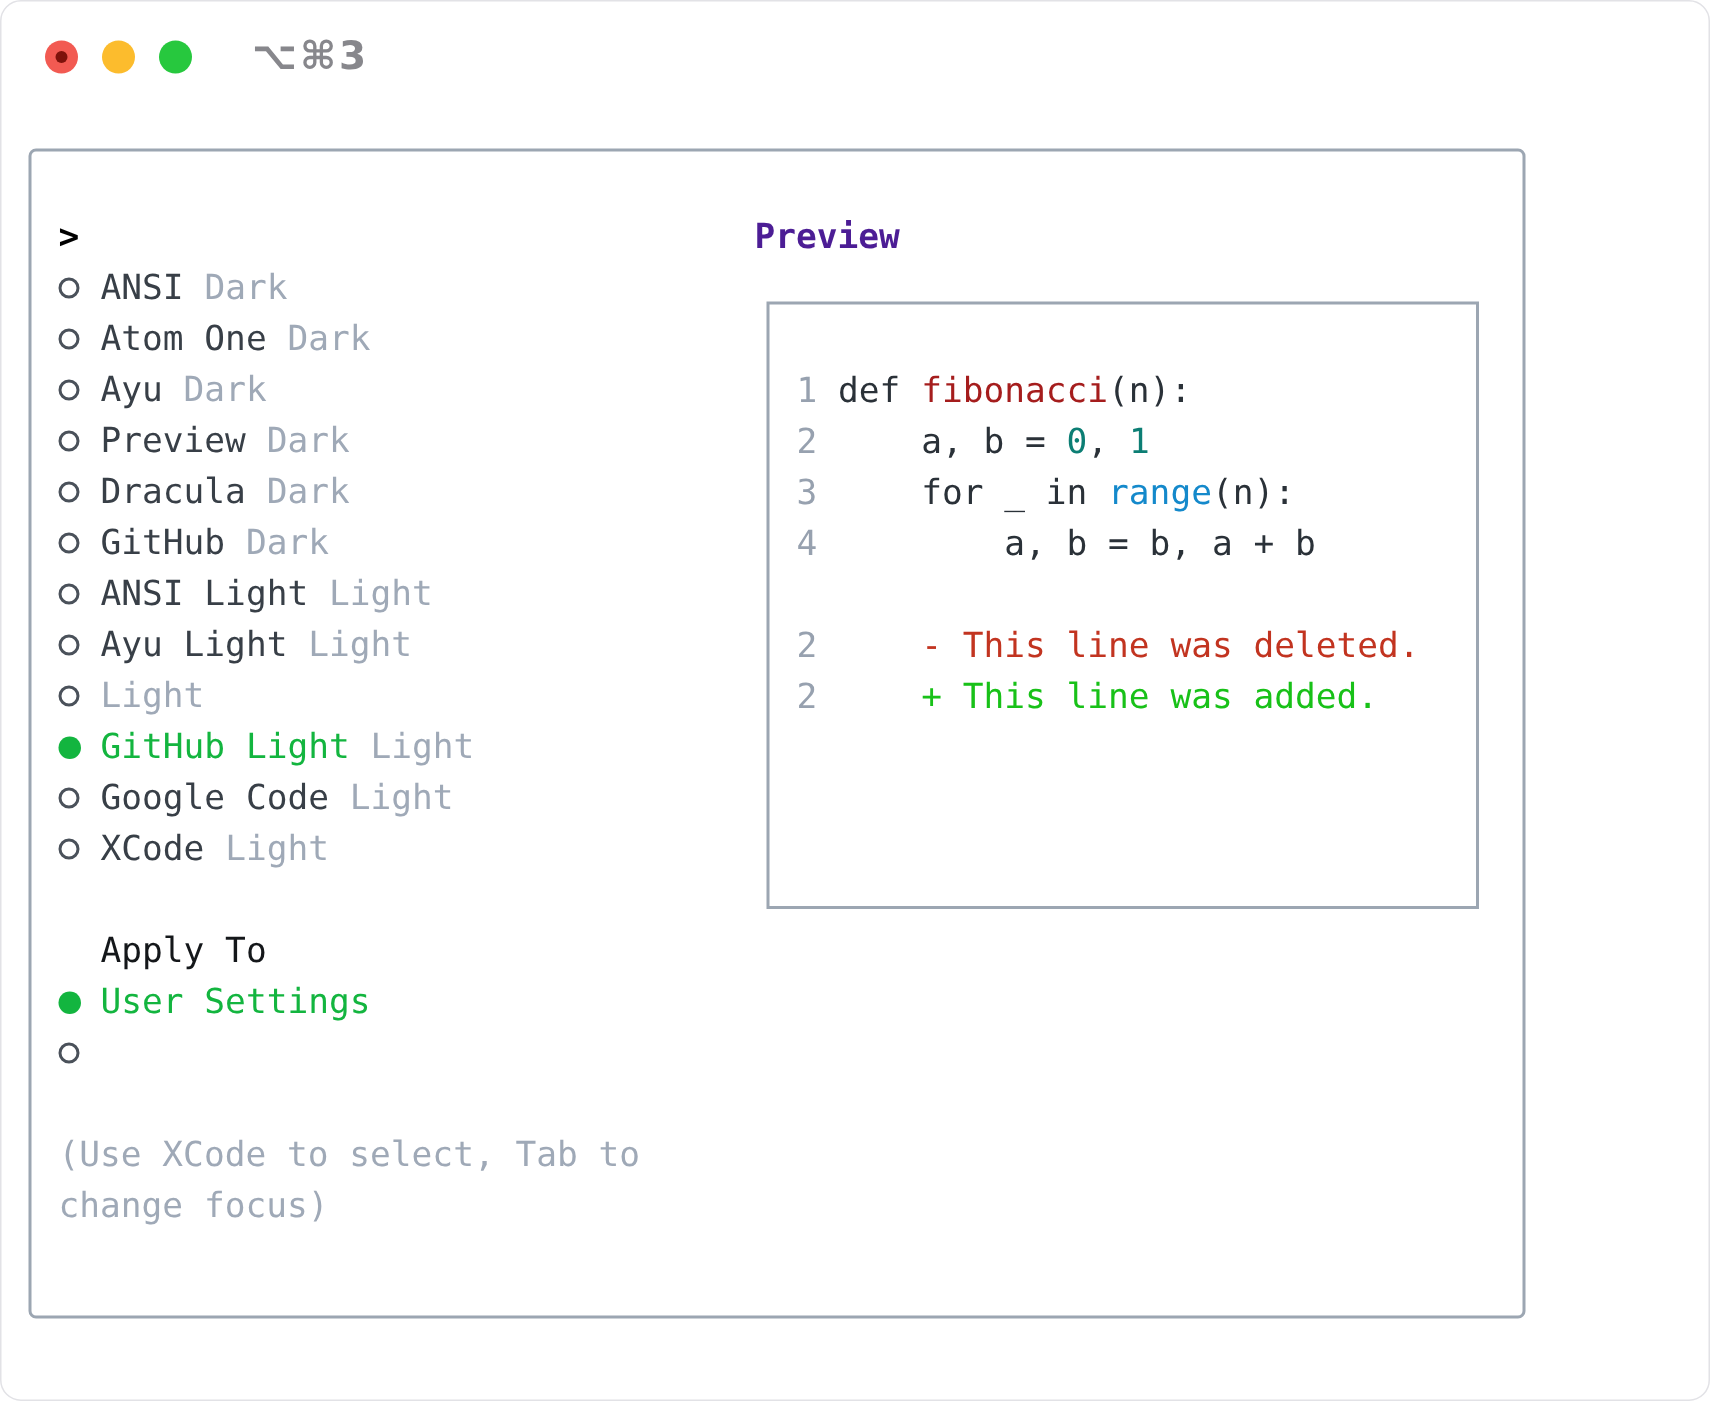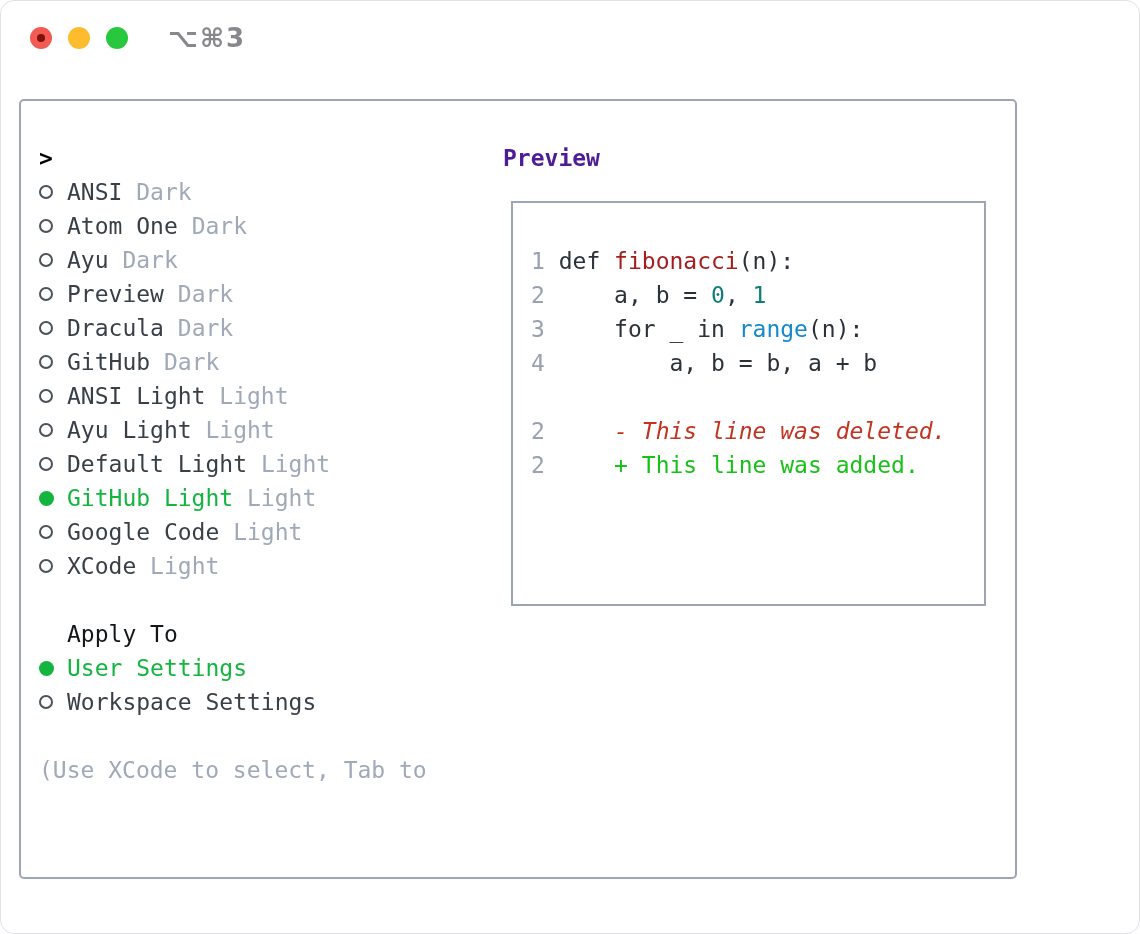--- a/index.html
+++ b/index.html
@@ -36,21 +36,21 @@
   .preview-box{position:absolute;left:490px;top:100px;width:475px;height:405px;
                border:2px solid #9ca6b2;background:#ffffff;}
   .code{padding:41px 16px 0 18px;font-size:23px;line-height:34px;}
   .code-line{height:34px;white-space:pre;}
   .ln{color:#97a1af;}
   .plain{color:#2a3138;}
   .func{color:#a51d1d;}
   .num{color:#0c7e74;}
   .builtin{color:#1489cb;}
   .context{color:#74797f;}
-  .deleted{color:#c23420;font-style:italic;}
+  .deleted{color:#c23420;}
   .added{color:#18c118;}
 </style>
 </head>
 <body>
 
 <div class="window">
   <div class="titlebar">
     <span class="tl red"></span>
     <span class="tl yellow"></span>
     <span class="tl green"></span>
@@ -65,41 +65,42 @@
 
       <div>
           <div class="row"><span class="marker"><span class="circle"></span></span><span class="t-name">ANSI </span><span class="t-var">Dark</span></div>
           <div class="row"><span class="marker"><span class="circle"></span></span><span class="t-name">Atom One </span><span class="t-var">Dark</span></div>
           <div class="row"><span class="marker"><span class="circle"></span></span><span class="t-name">Ayu </span><span class="t-var">Dark</span></div>
           <div class="row"><span class="marker"><span class="circle"></span></span><span class="t-name">Preview </span><span class="t-var">Dark</span></div>
           <div class="row"><span class="marker"><span class="circle"></span></span><span class="t-name">Dracula </span><span class="t-var">Dark</span></div>
           <div class="row"><span class="marker"><span class="circle"></span></span><span class="t-name">GitHub </span><span class="t-var">Dark</span></div>
           <div class="row"><span class="marker"><span class="circle"></span></span><span class="t-name">ANSI Light </span><span class="t-var">Light</span></div>
           <div class="row"><span class="marker"><span class="circle"></span></span><span class="t-name">Ayu Light </span><span class="t-var">Light</span></div>
-          <div class="row"><span class="marker"><span class="circle"></span></span><span class="t-name">Default Light </span><span class="t-var">Light</span></div>
+          <div class="row"><span class="marker"><span class="circle"></span></span><span class="t-var">Light</span></div>
           <div class="row"><span class="marker"><span class="circle sel"></span></span><span class="t-name sel">GitHub Light </span><span class="t-var">Light</span></div>
           <div class="row"><span class="marker"><span class="circle"></span></span><span class="t-name">Google Code </span><span class="t-var">Light</span></div>
           <div class="row"><span class="marker"><span class="circle"></span></span><span class="t-name">XCode </span><span class="t-var">Light</span></div>
         </div>
 
       <div class="row"></div>
 
       <div class="row">
         <span class="marker"></span>
         <span class="apply-hdr">Apply To</span>
       </div>
 
       <div>
           <div class="row"><span class="marker"><span class="circle sel"></span></span><span class="t-name sel">User Settings</span></div>
-          <div class="row"><span class="marker"><span class="circle"></span></span><span class="t-name">Workspace Settings</span></div>
+          <div class="row"><span class="marker"><span class="circle"></span></span></div>
         </div>
 
       <div class="row"></div>
 
       <div class="row hint">(Use XCode to select, Tab to</div>
+      <div class="row hint">change focus)</div>
     </div>
 
     <div class="preview-label">Preview</div>
     <div class="preview-box">
       <div class="code">
           <div class="code-line"><span class="ln">1 </span><span class="plain">def </span><span class="func">fibonacci</span><span class="plain">(n):</span></div>
           <div class="code-line"><span class="ln">2 </span><span class="plain">    a, b = </span><span class="num">0</span><span class="plain">, </span><span class="num">1</span></div>
           <div class="code-line"><span class="ln">3 </span><span class="plain">    for _ in </span><span class="builtin">range</span><span class="plain">(n):</span></div>
           <div class="code-line"><span class="ln">4 </span><span class="plain">        a, b = b, a + b</span></div>
           <div class="code-line"><span class="ln"></span></div>

